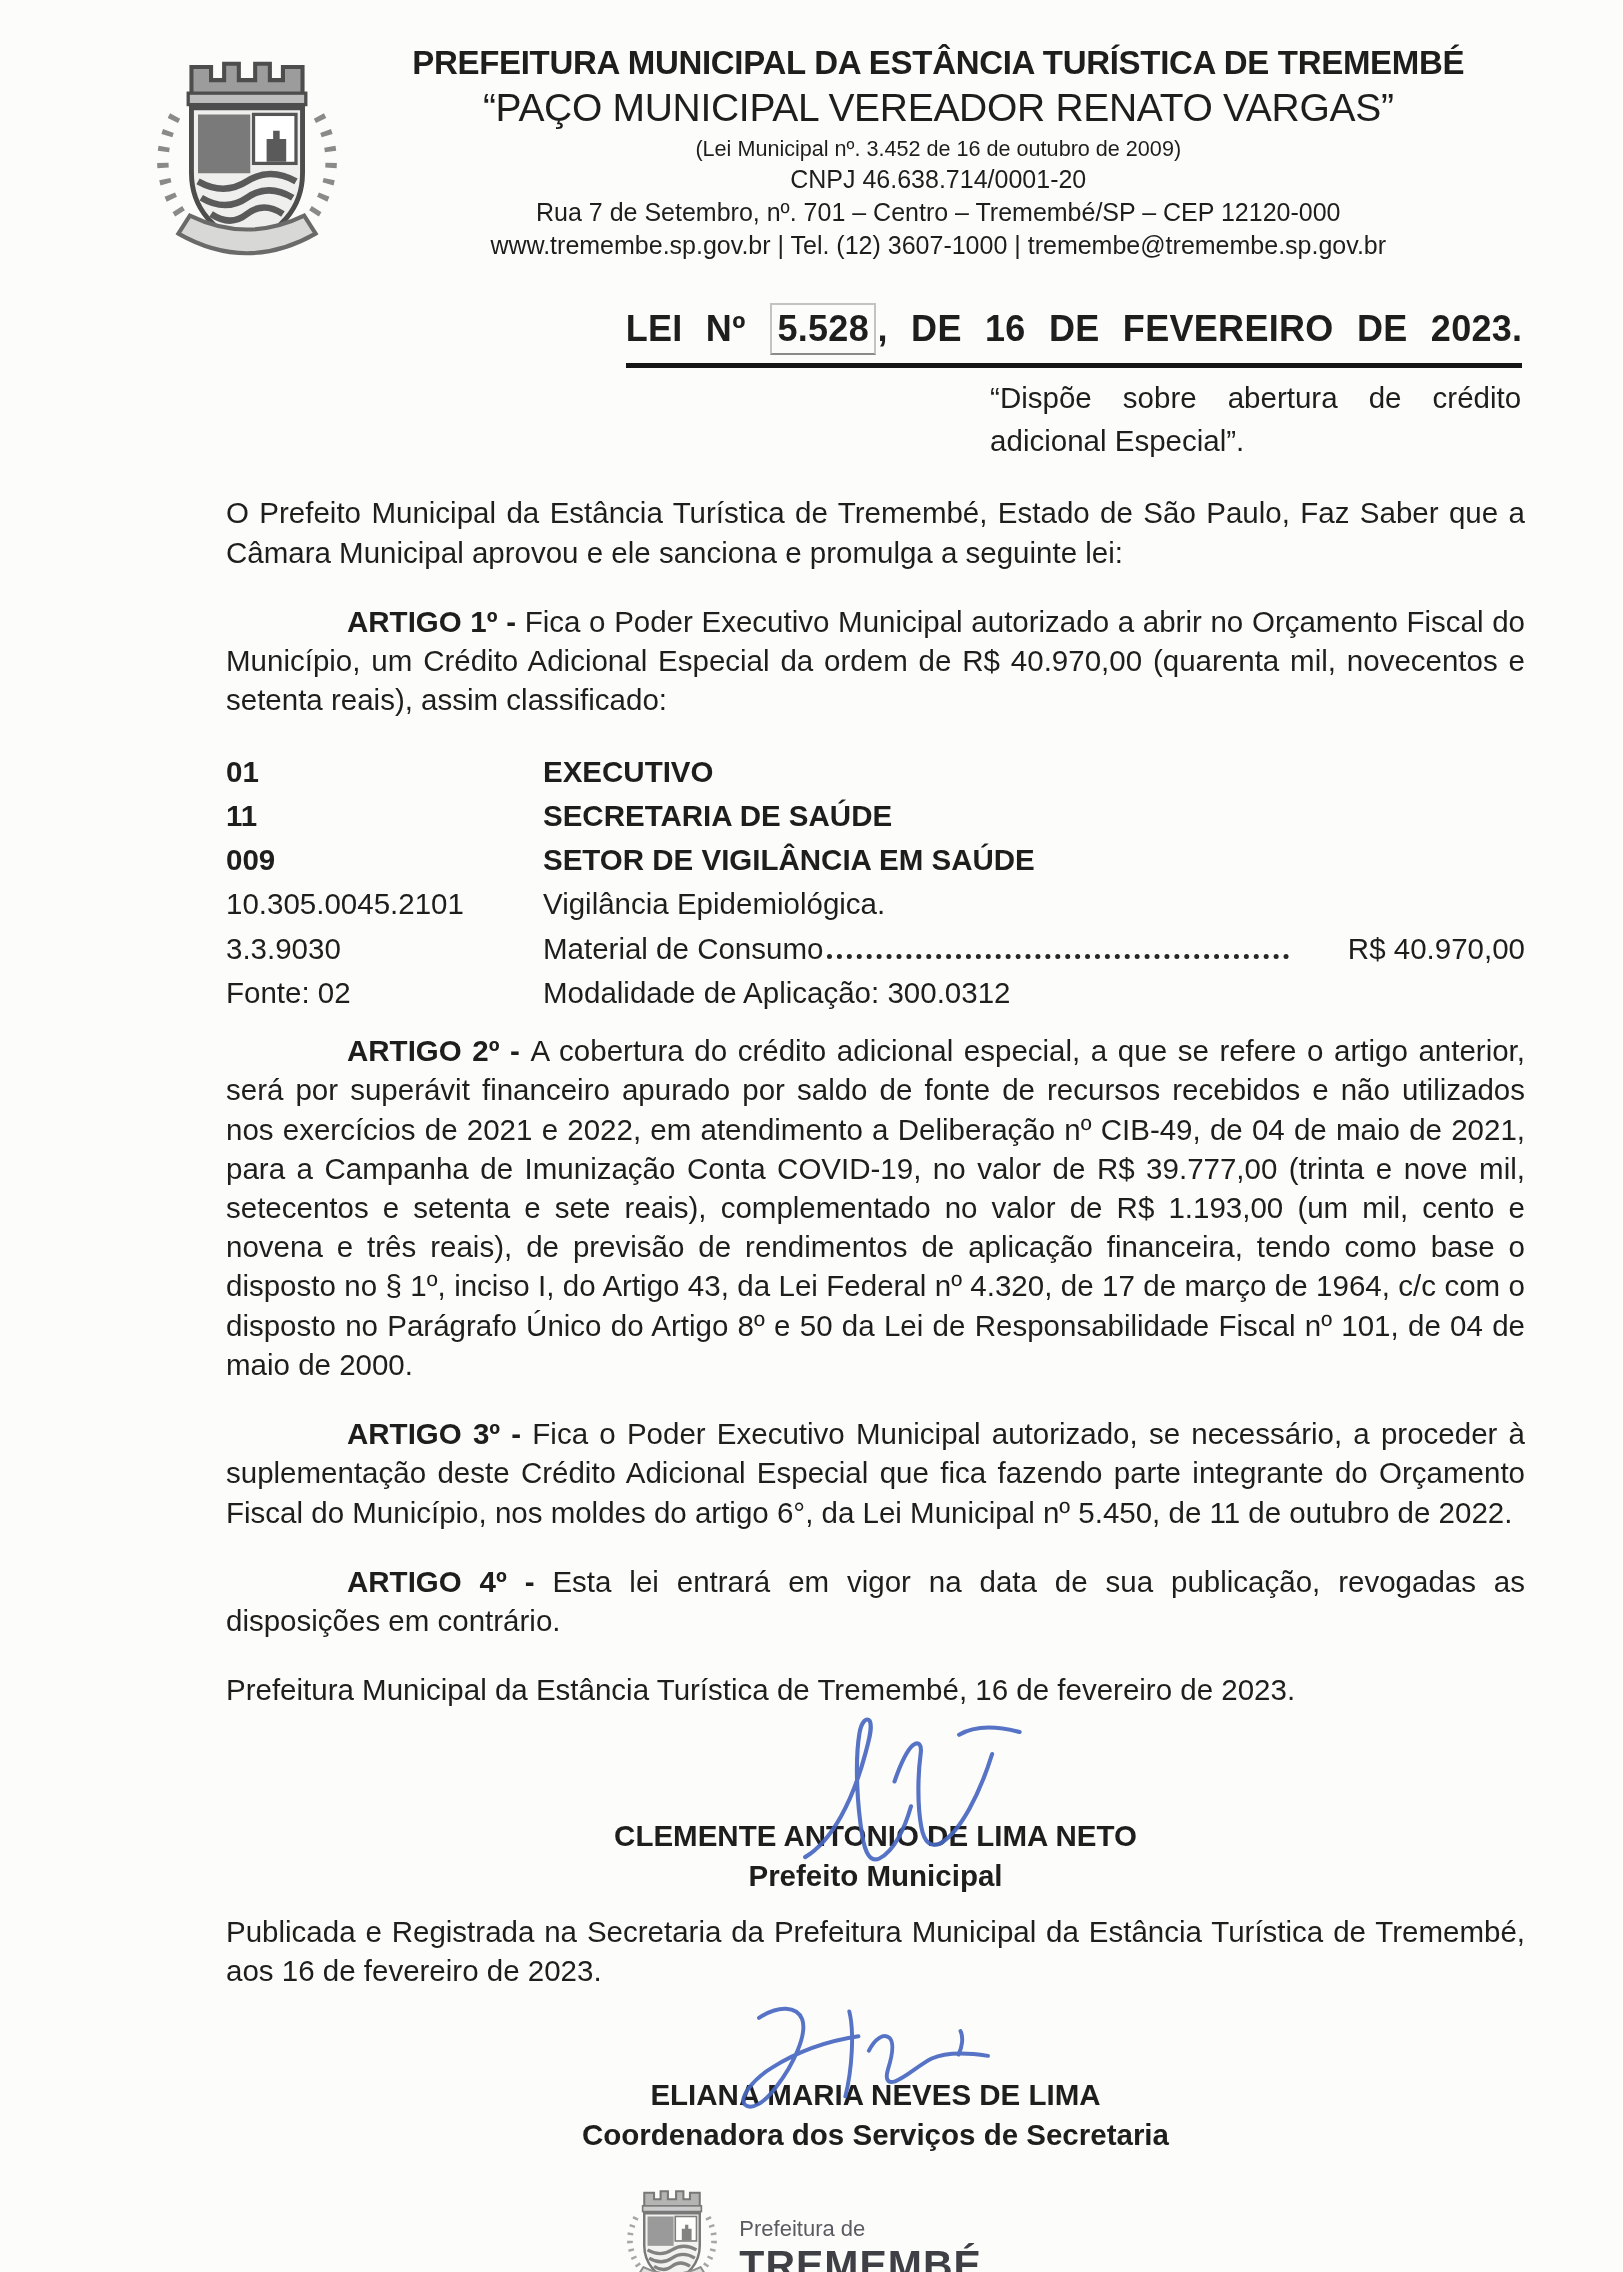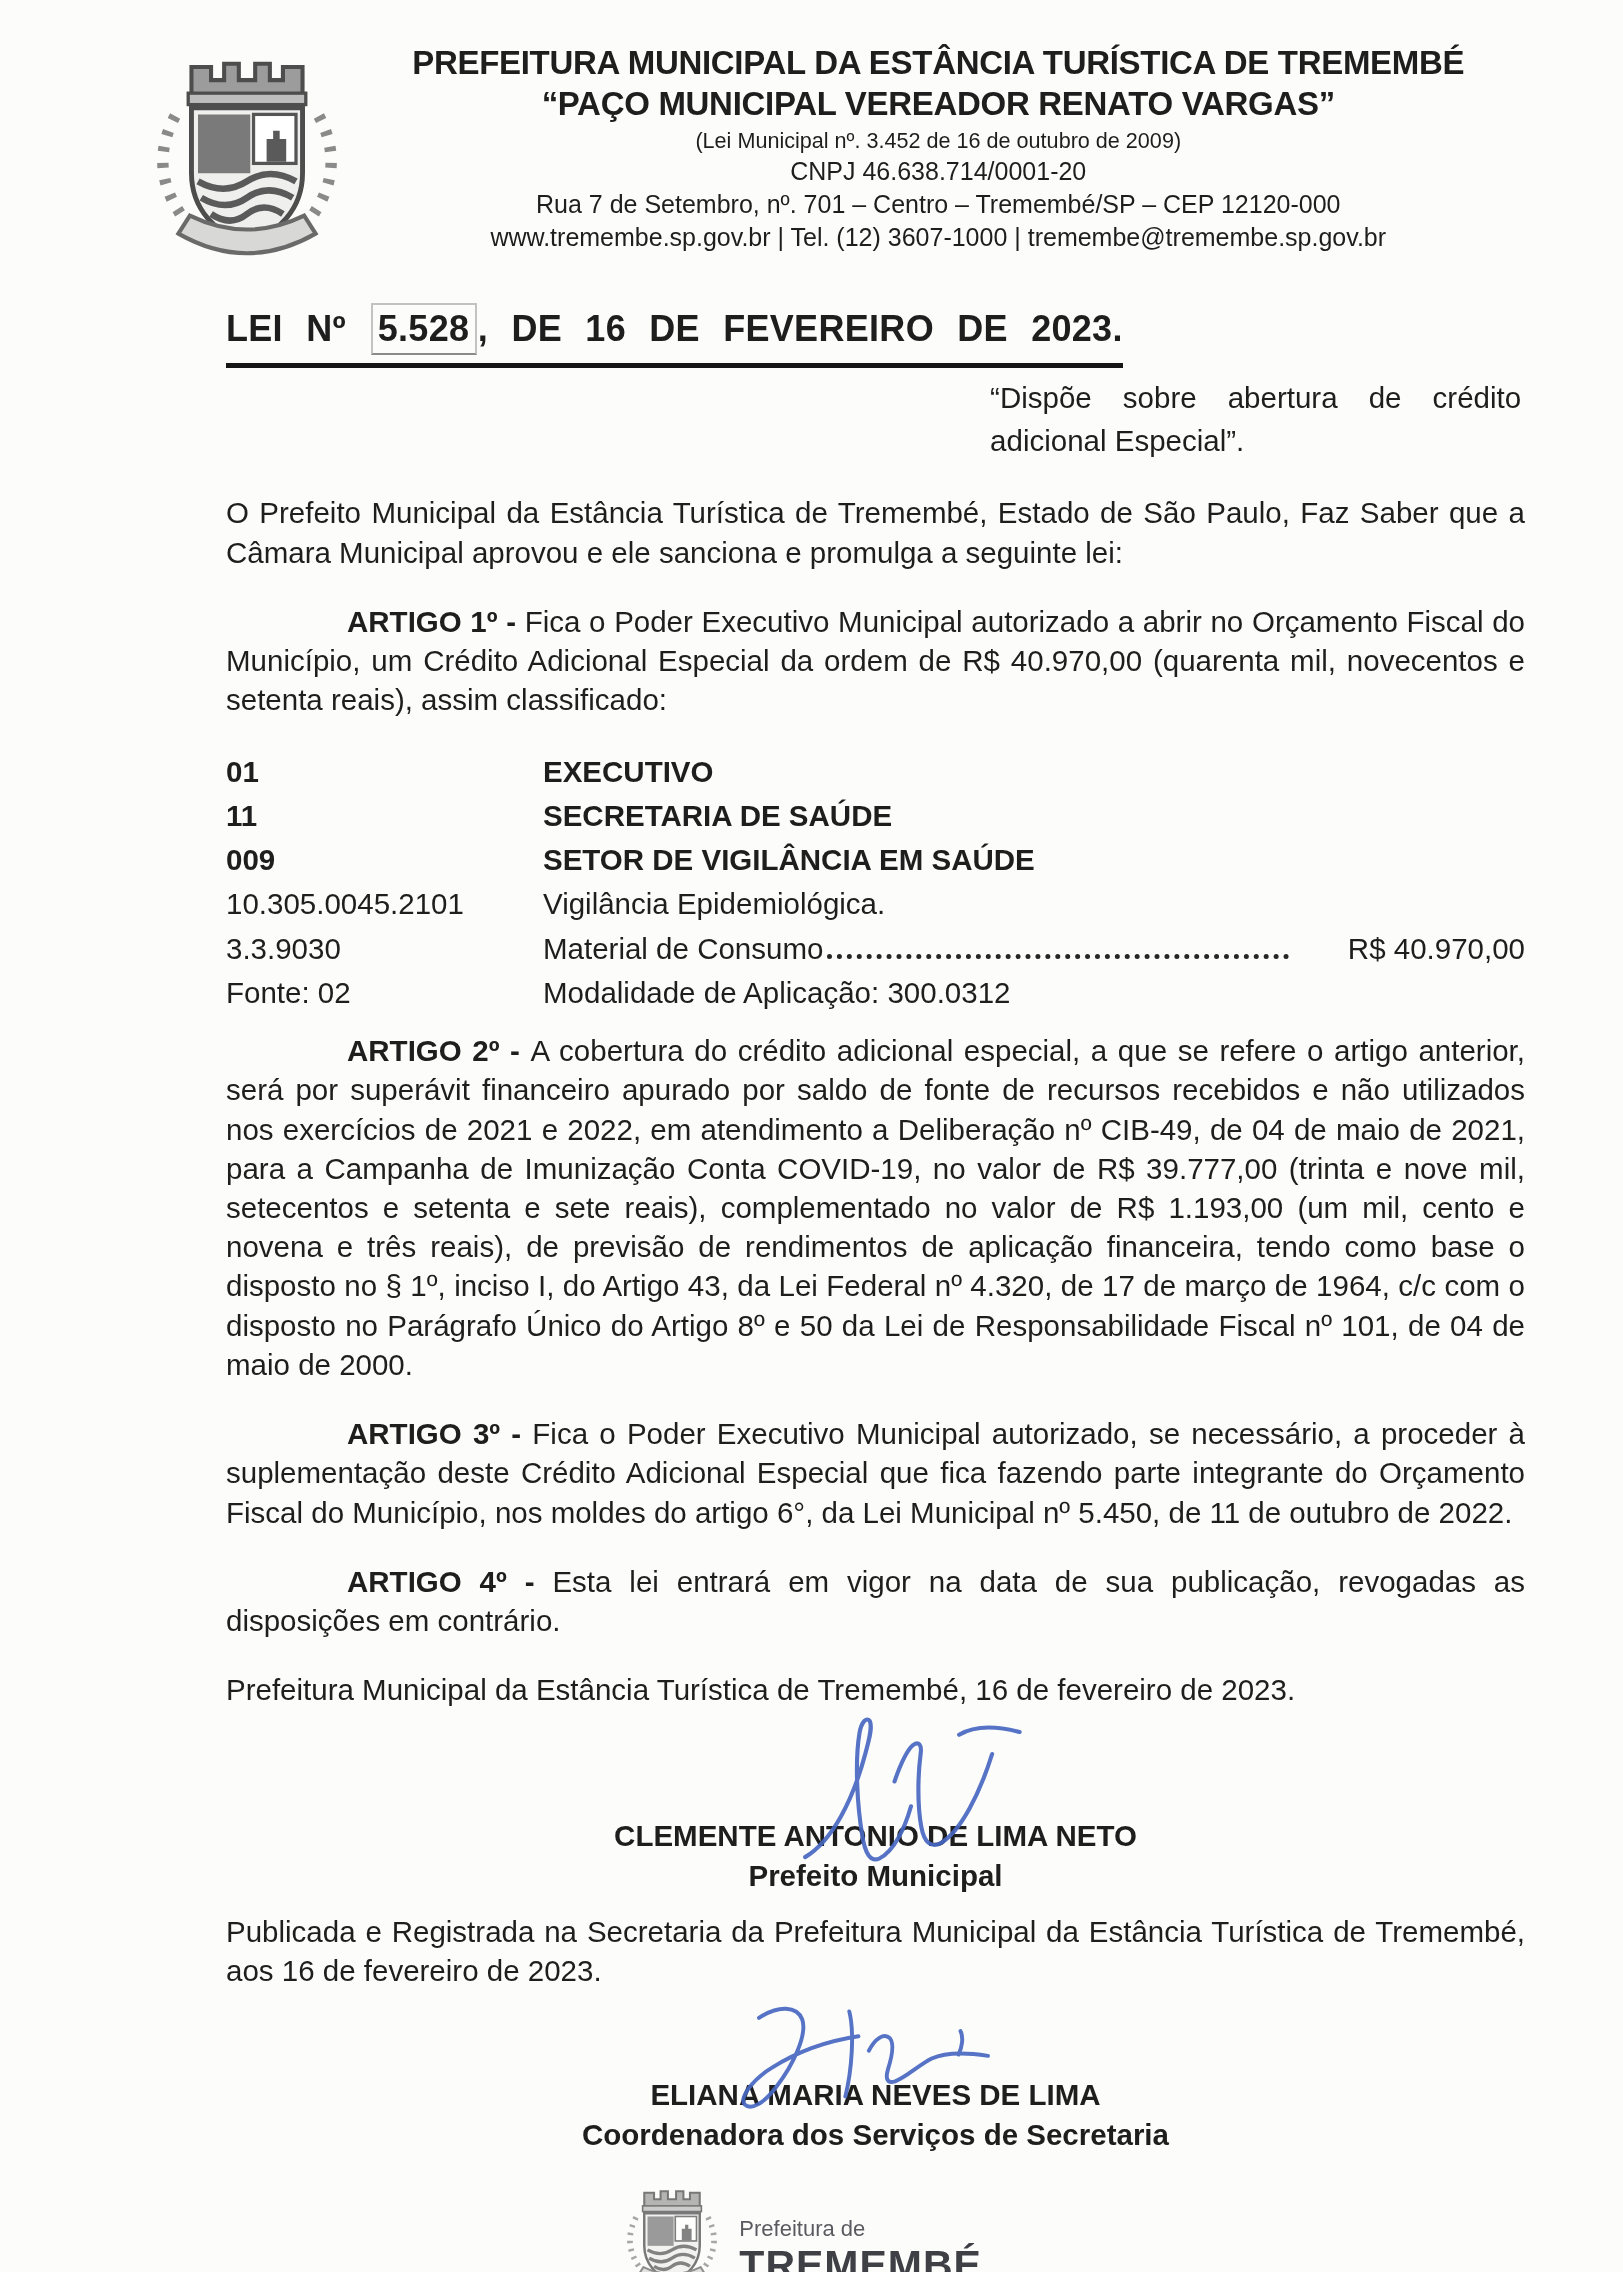--- a/index.html
+++ b/index.html
@@ -14,24 +14,24 @@
     box-sizing:border-box;
     padding:43px 98px 18px 226px;
     overflow:hidden;
   }
   
   .masthead{display:flex;align-items:flex-start;margin-bottom:33px;}
   .crest-top{flex:0 0 196px;margin-left:-77px;margin-top:3.9px;}
   .masthead-text{flex:1;text-align:center;padding-left:6.5px;}
   .mh-org{font-weight:700;font-size:33px;letter-spacing:-0.3px;line-height:1.22;}
   .mh-paren{font-size:21.6px;line-height:1.35;}
-  .mh-hall{font-weight:700;font-size:33px;letter-spacing:-0.3px;line-height:1.3;}
+  .mh-hall{font-weight:400;font-size:39px;letter-spacing:-0.3px;line-height:1.3;}
   .mh-info{font-size:25px;line-height:1.32;}
   
-  .law-title{margin:0 2.6px 9.2px 0;white-space:nowrap;}
+  .law-title{text-align:right;margin:0 2.6px 9.2px 0;white-space:nowrap;}
   .law-title .tline{
     display:inline-block;
     font-weight:700;font-size:36px;word-spacing:13px;letter-spacing:0.3px;
     border-bottom:5.9px solid #161616;padding-bottom:7.9px;
   }
   .num-box{display:inline-block;border:2px solid #c3c3c3;border-bottom-color:#8a8a8a;padding:0 5.2px;margin:0 1.3px;}
   .law-summary{
     width:531px;margin:0 3.9px 31px auto;
     text-align:justify;line-height:1.45;
   }

